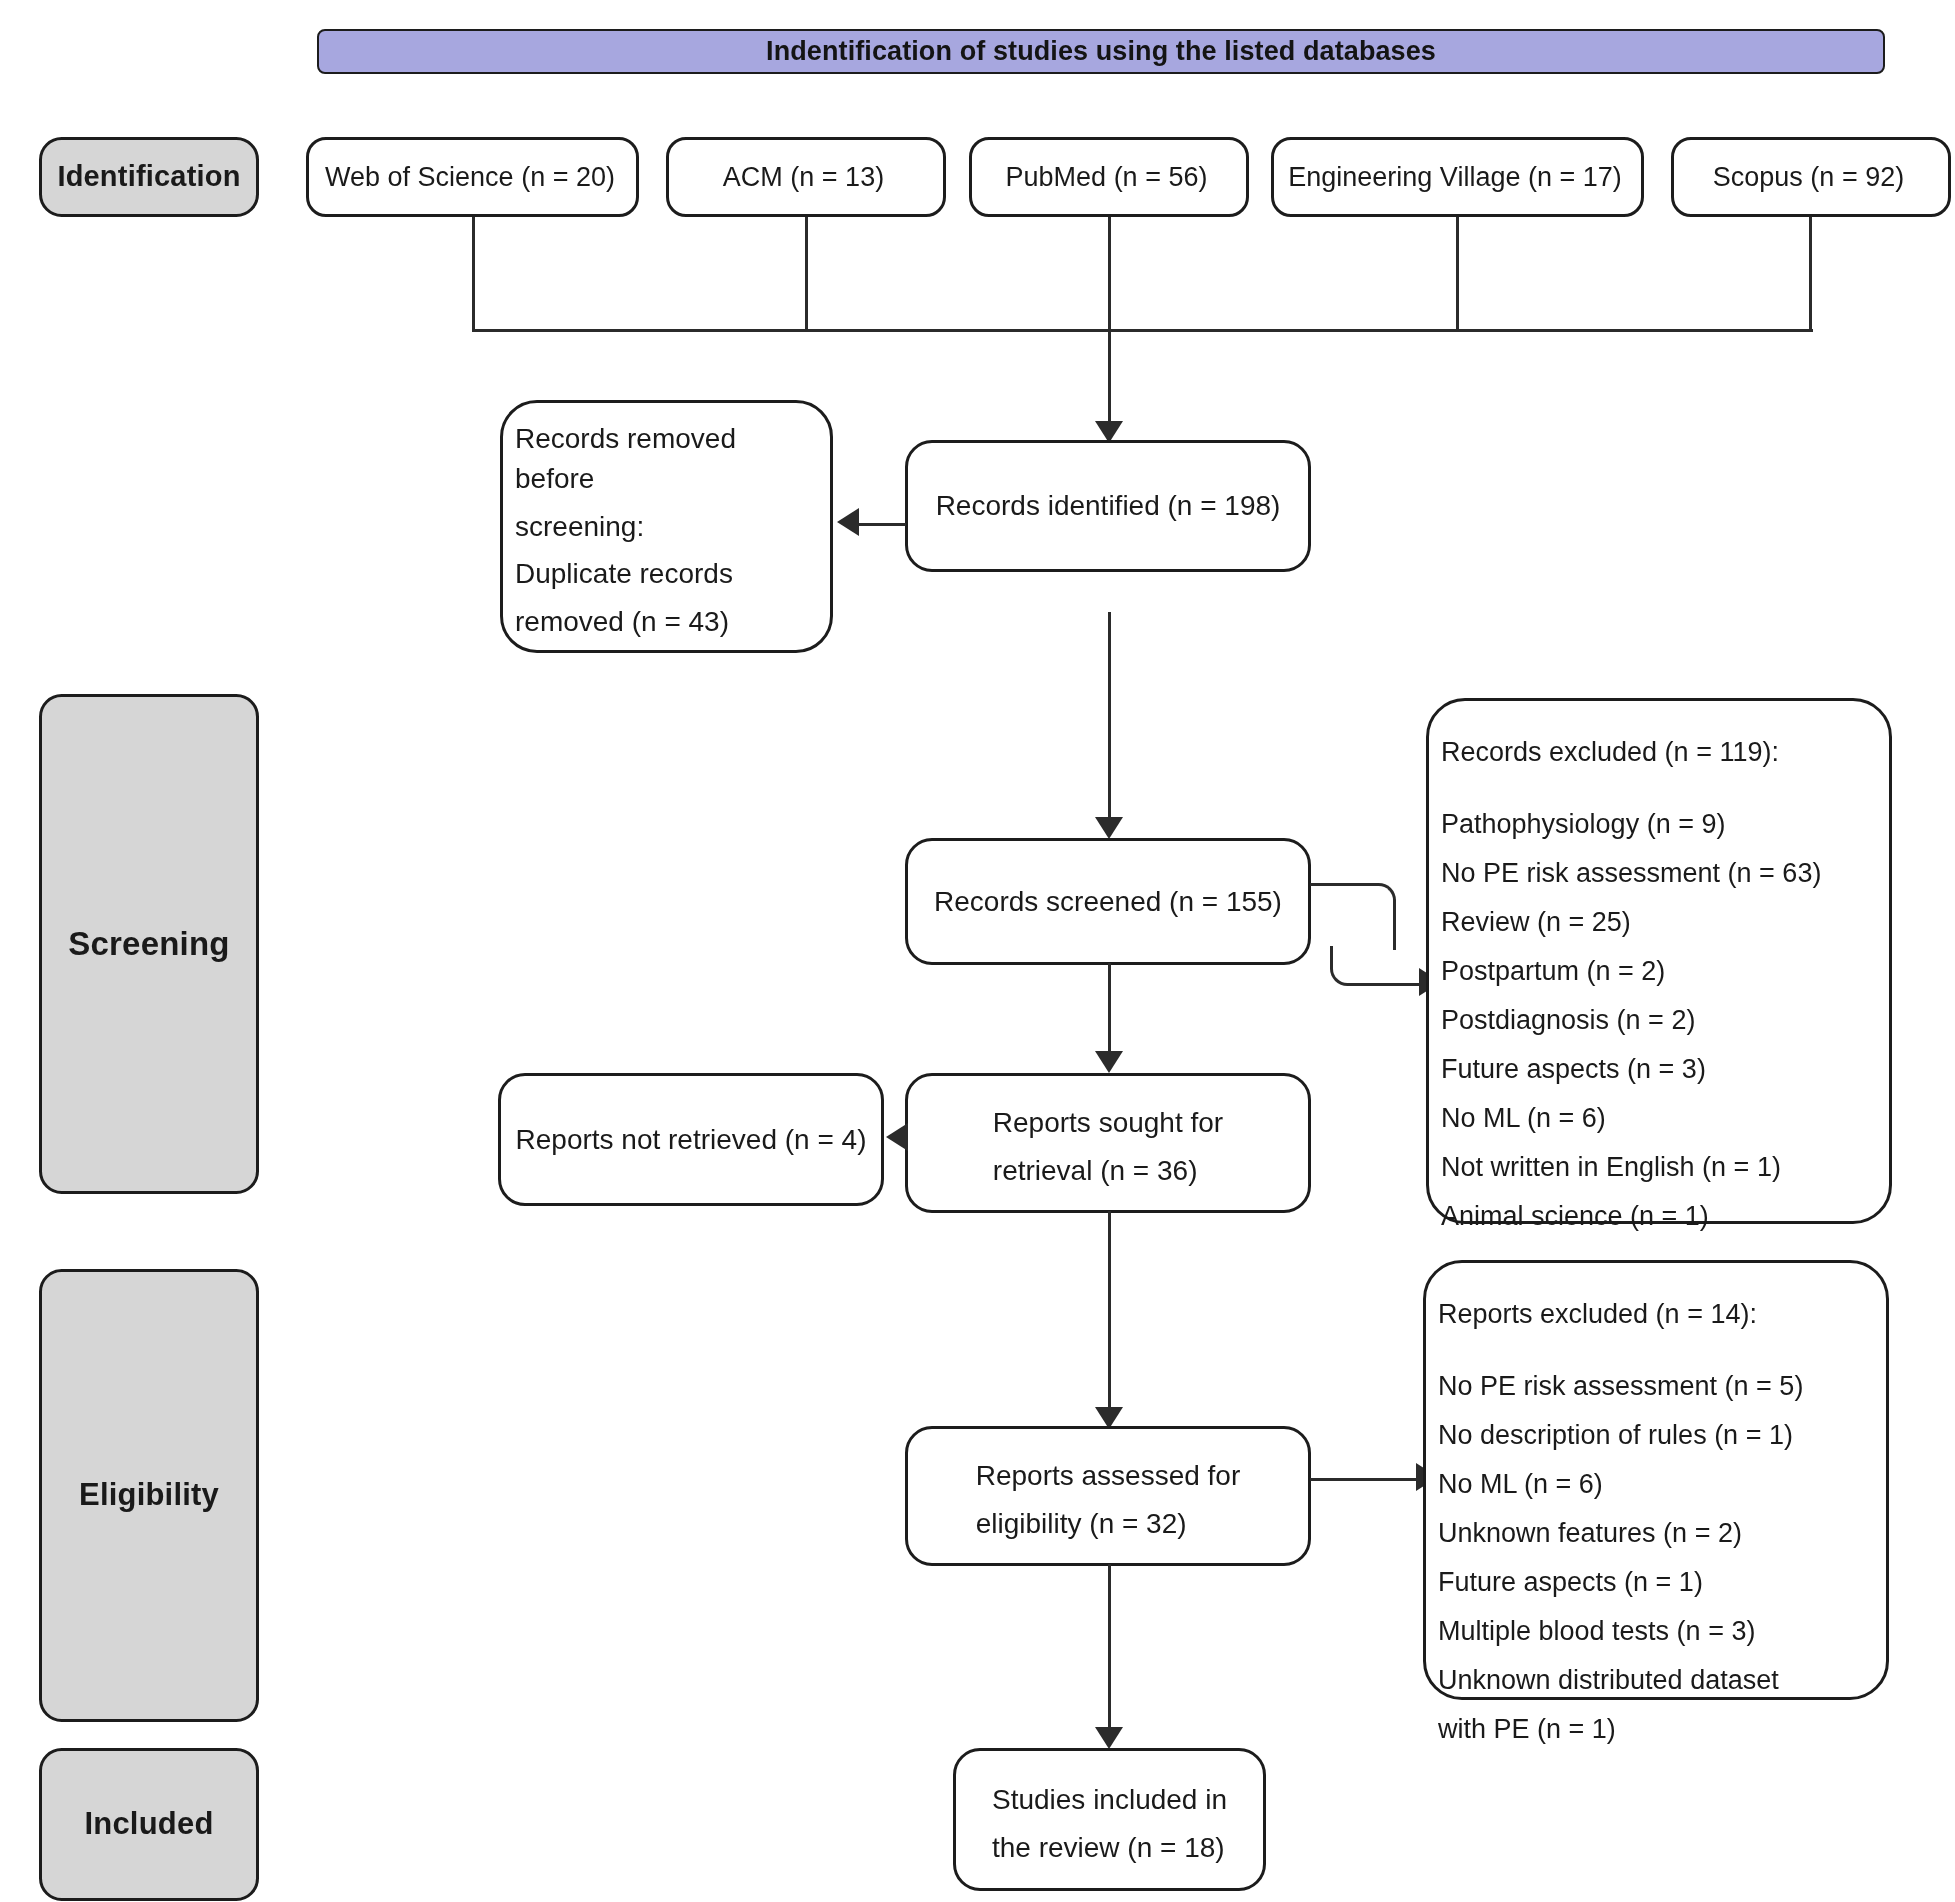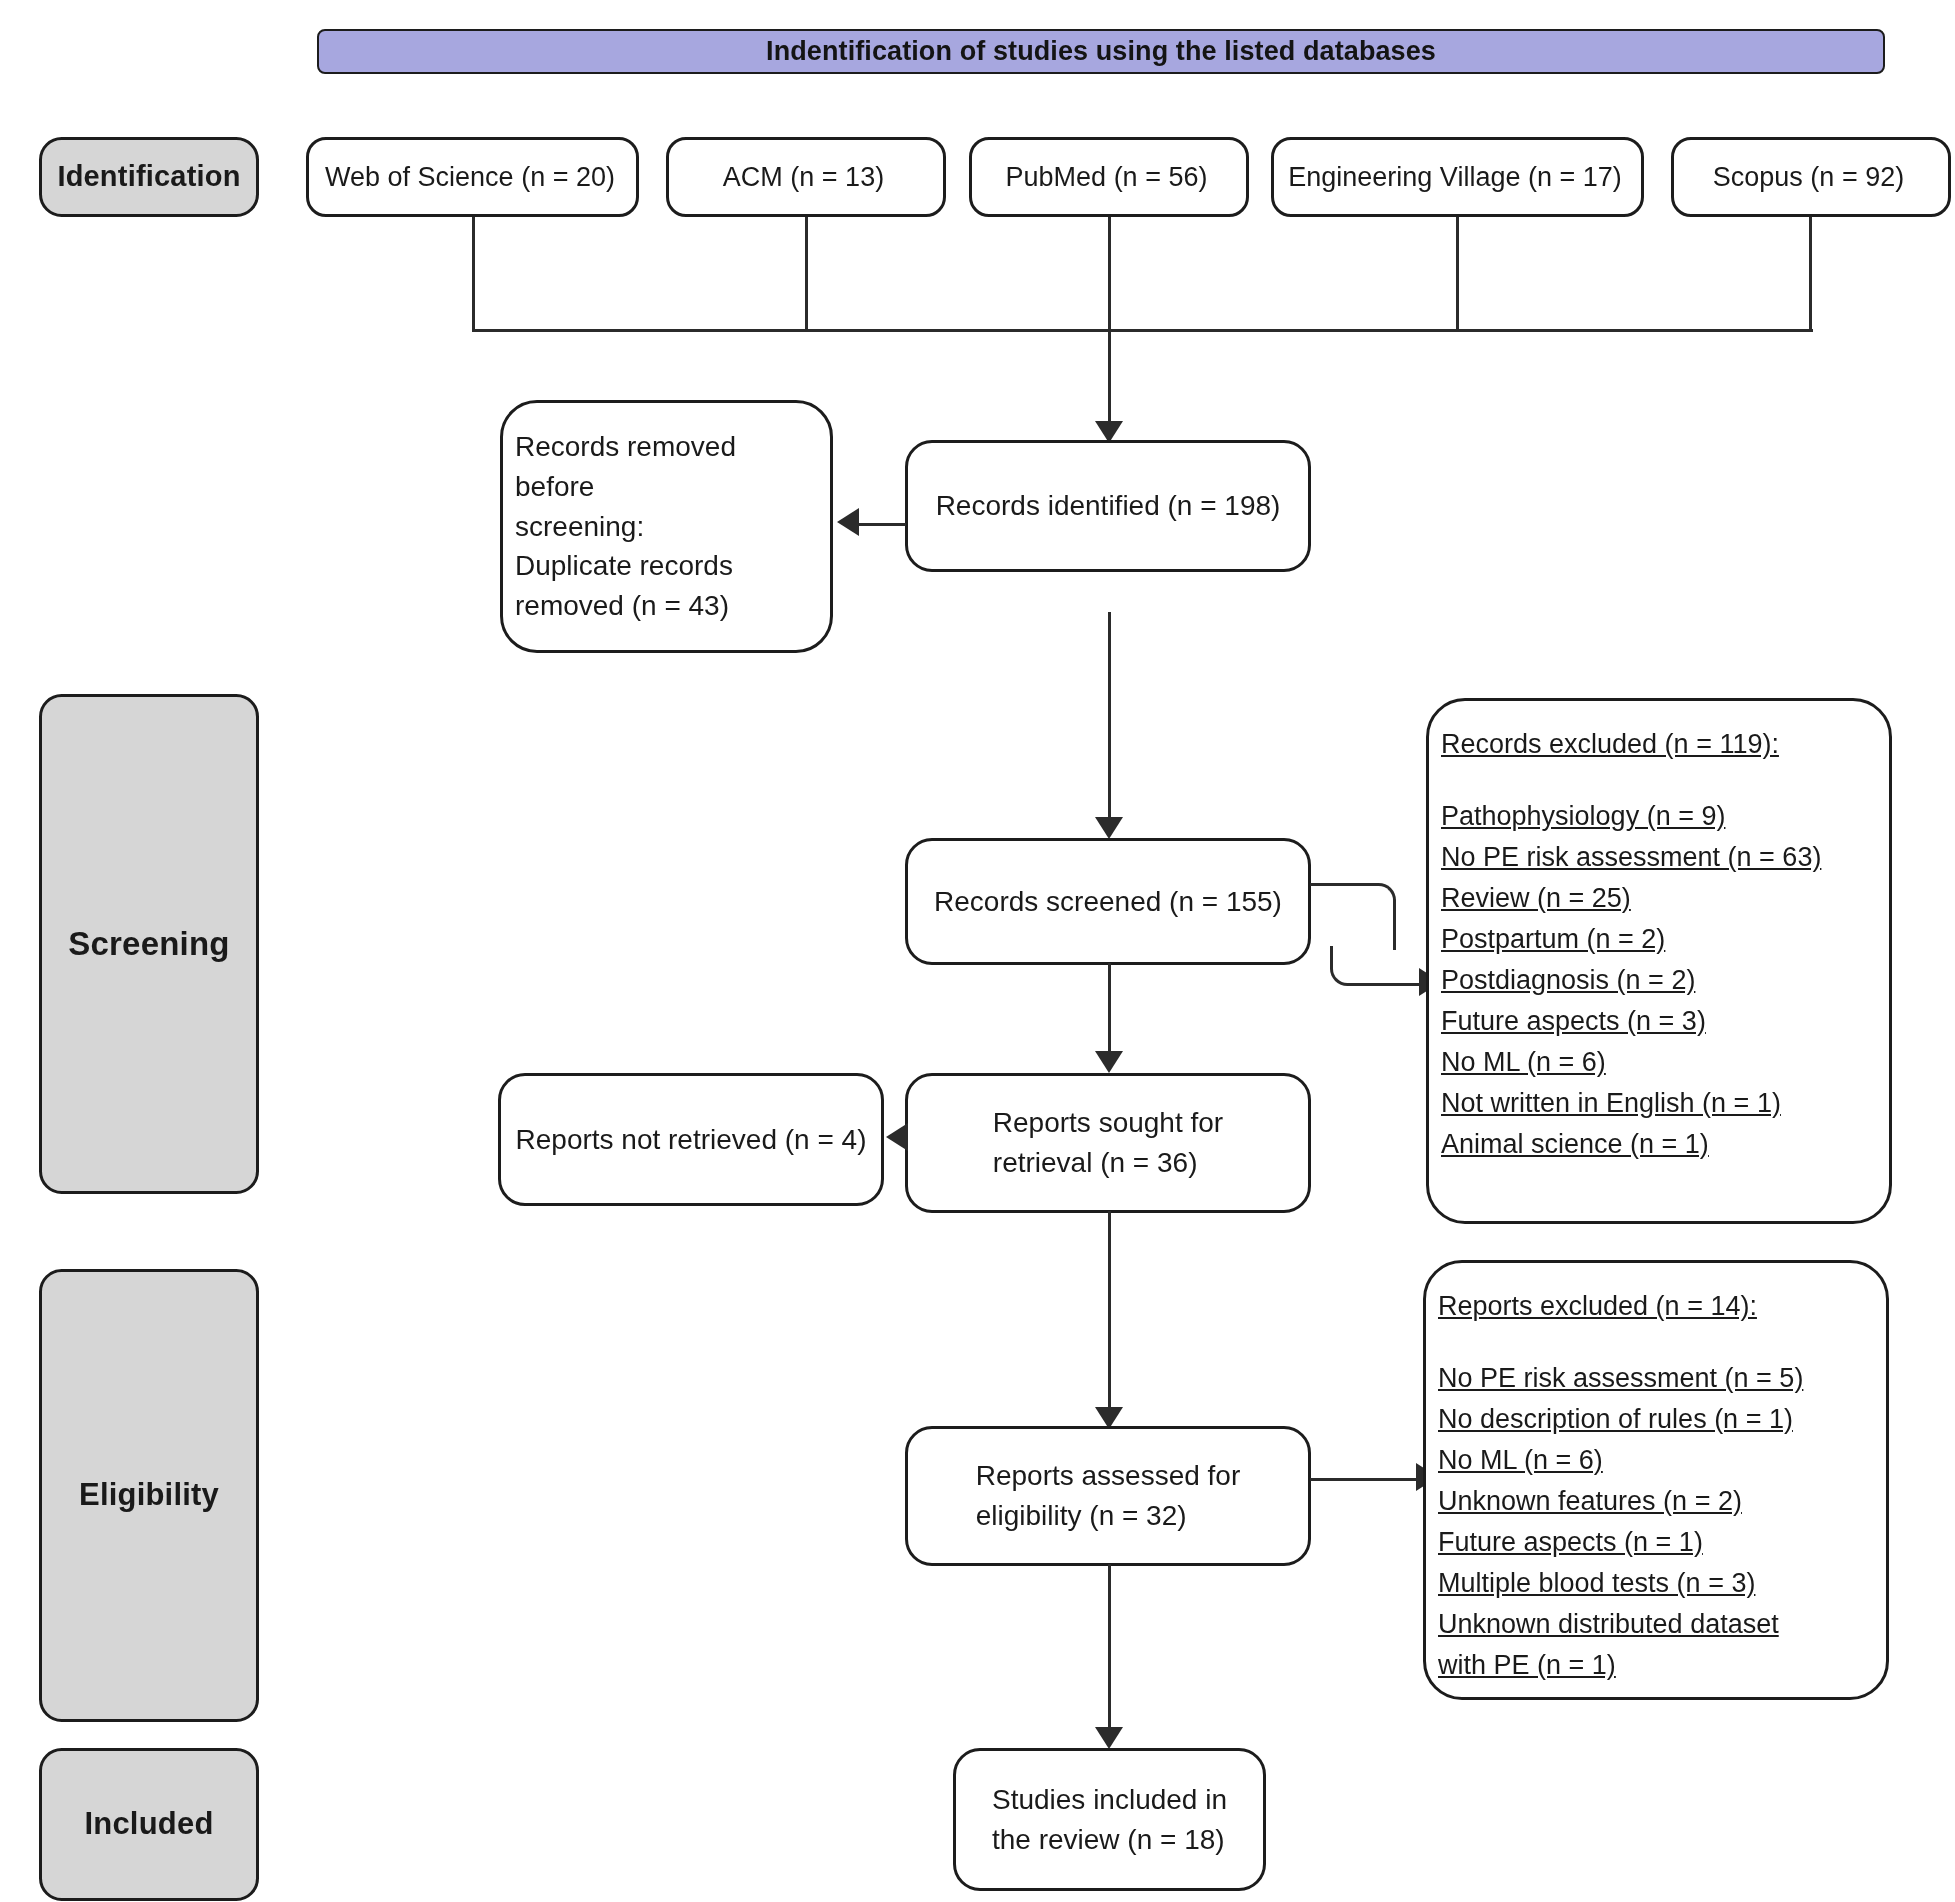--- a/index.html
+++ b/index.html
@@ -50,23 +50,23 @@
     font-size: 28px;
     border-radius: 27px;
   }
   .excl-box {
     font-size: 27px;
     border-radius: 39px;
     align-items: flex-start;
     padding-top: 22.7px;
     line-height: 1.52;
   }
-  .excl-inner { width: 100%; text-decoration: underline; }
+  .excl-inner { width: 100%; }
   .excl-head { margin-bottom: 31px; }
-  .excl-line { display: block; }
+  .excl-line { display: block; margin-top: 8px; }
 
   
   #banner {
     position: absolute;
     left: 317px;
     top: 29px;
     width: 1568px;
     height: 45px;
     background: #a7a7df;
     border: 2.7px solid #1c1c1c;

